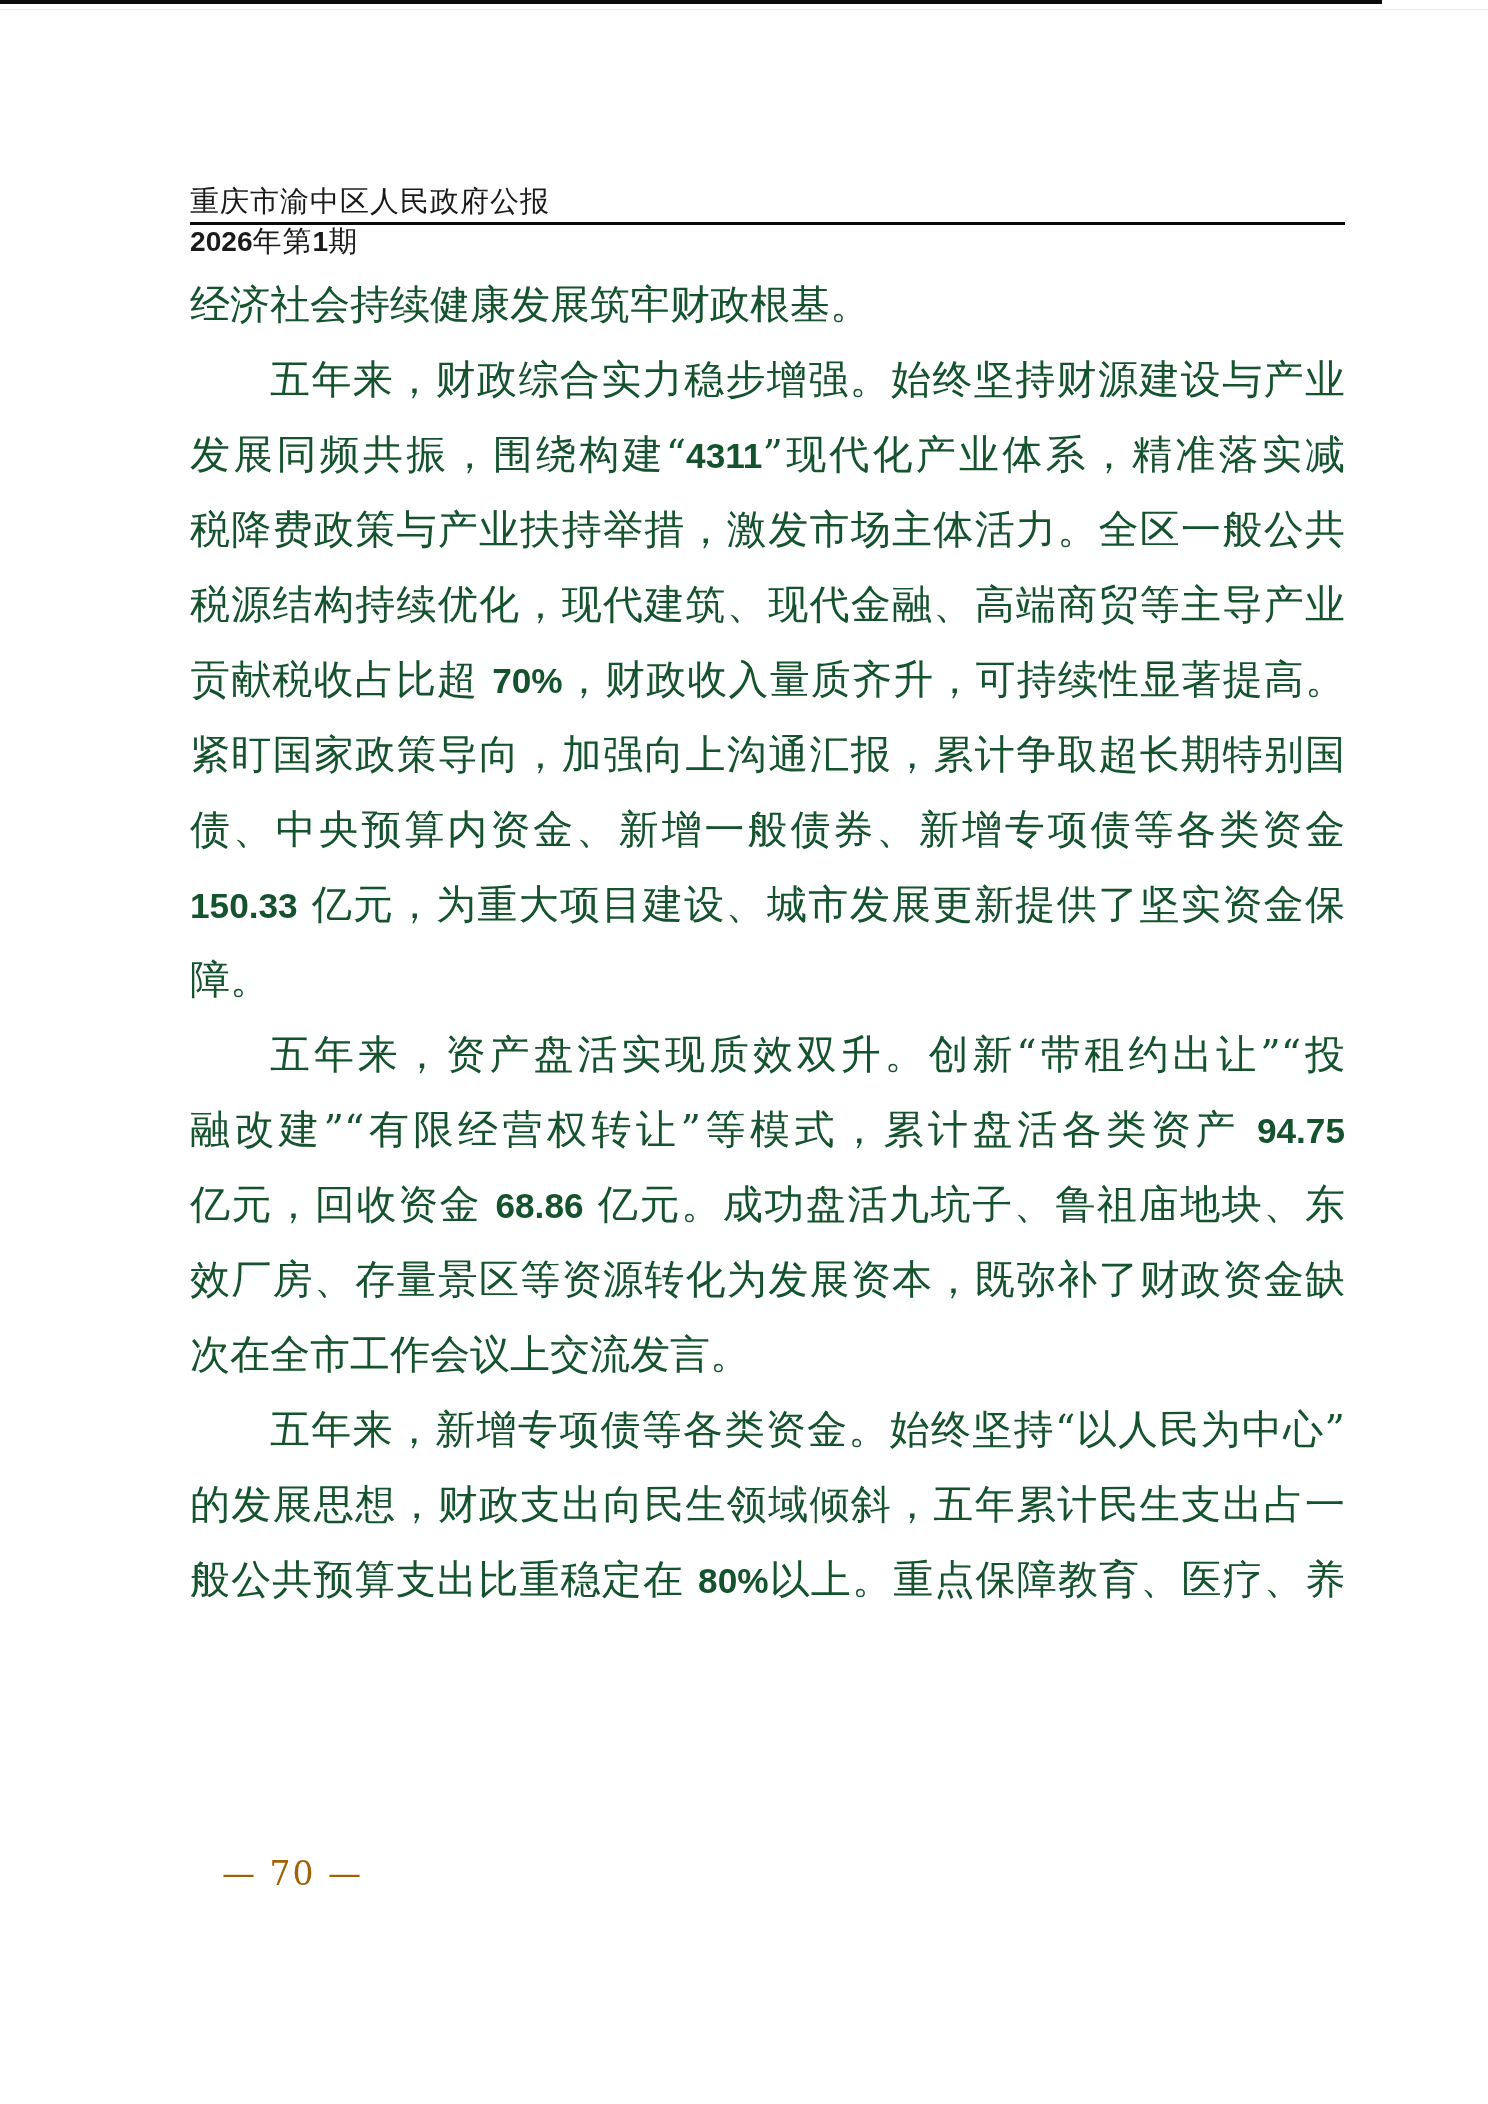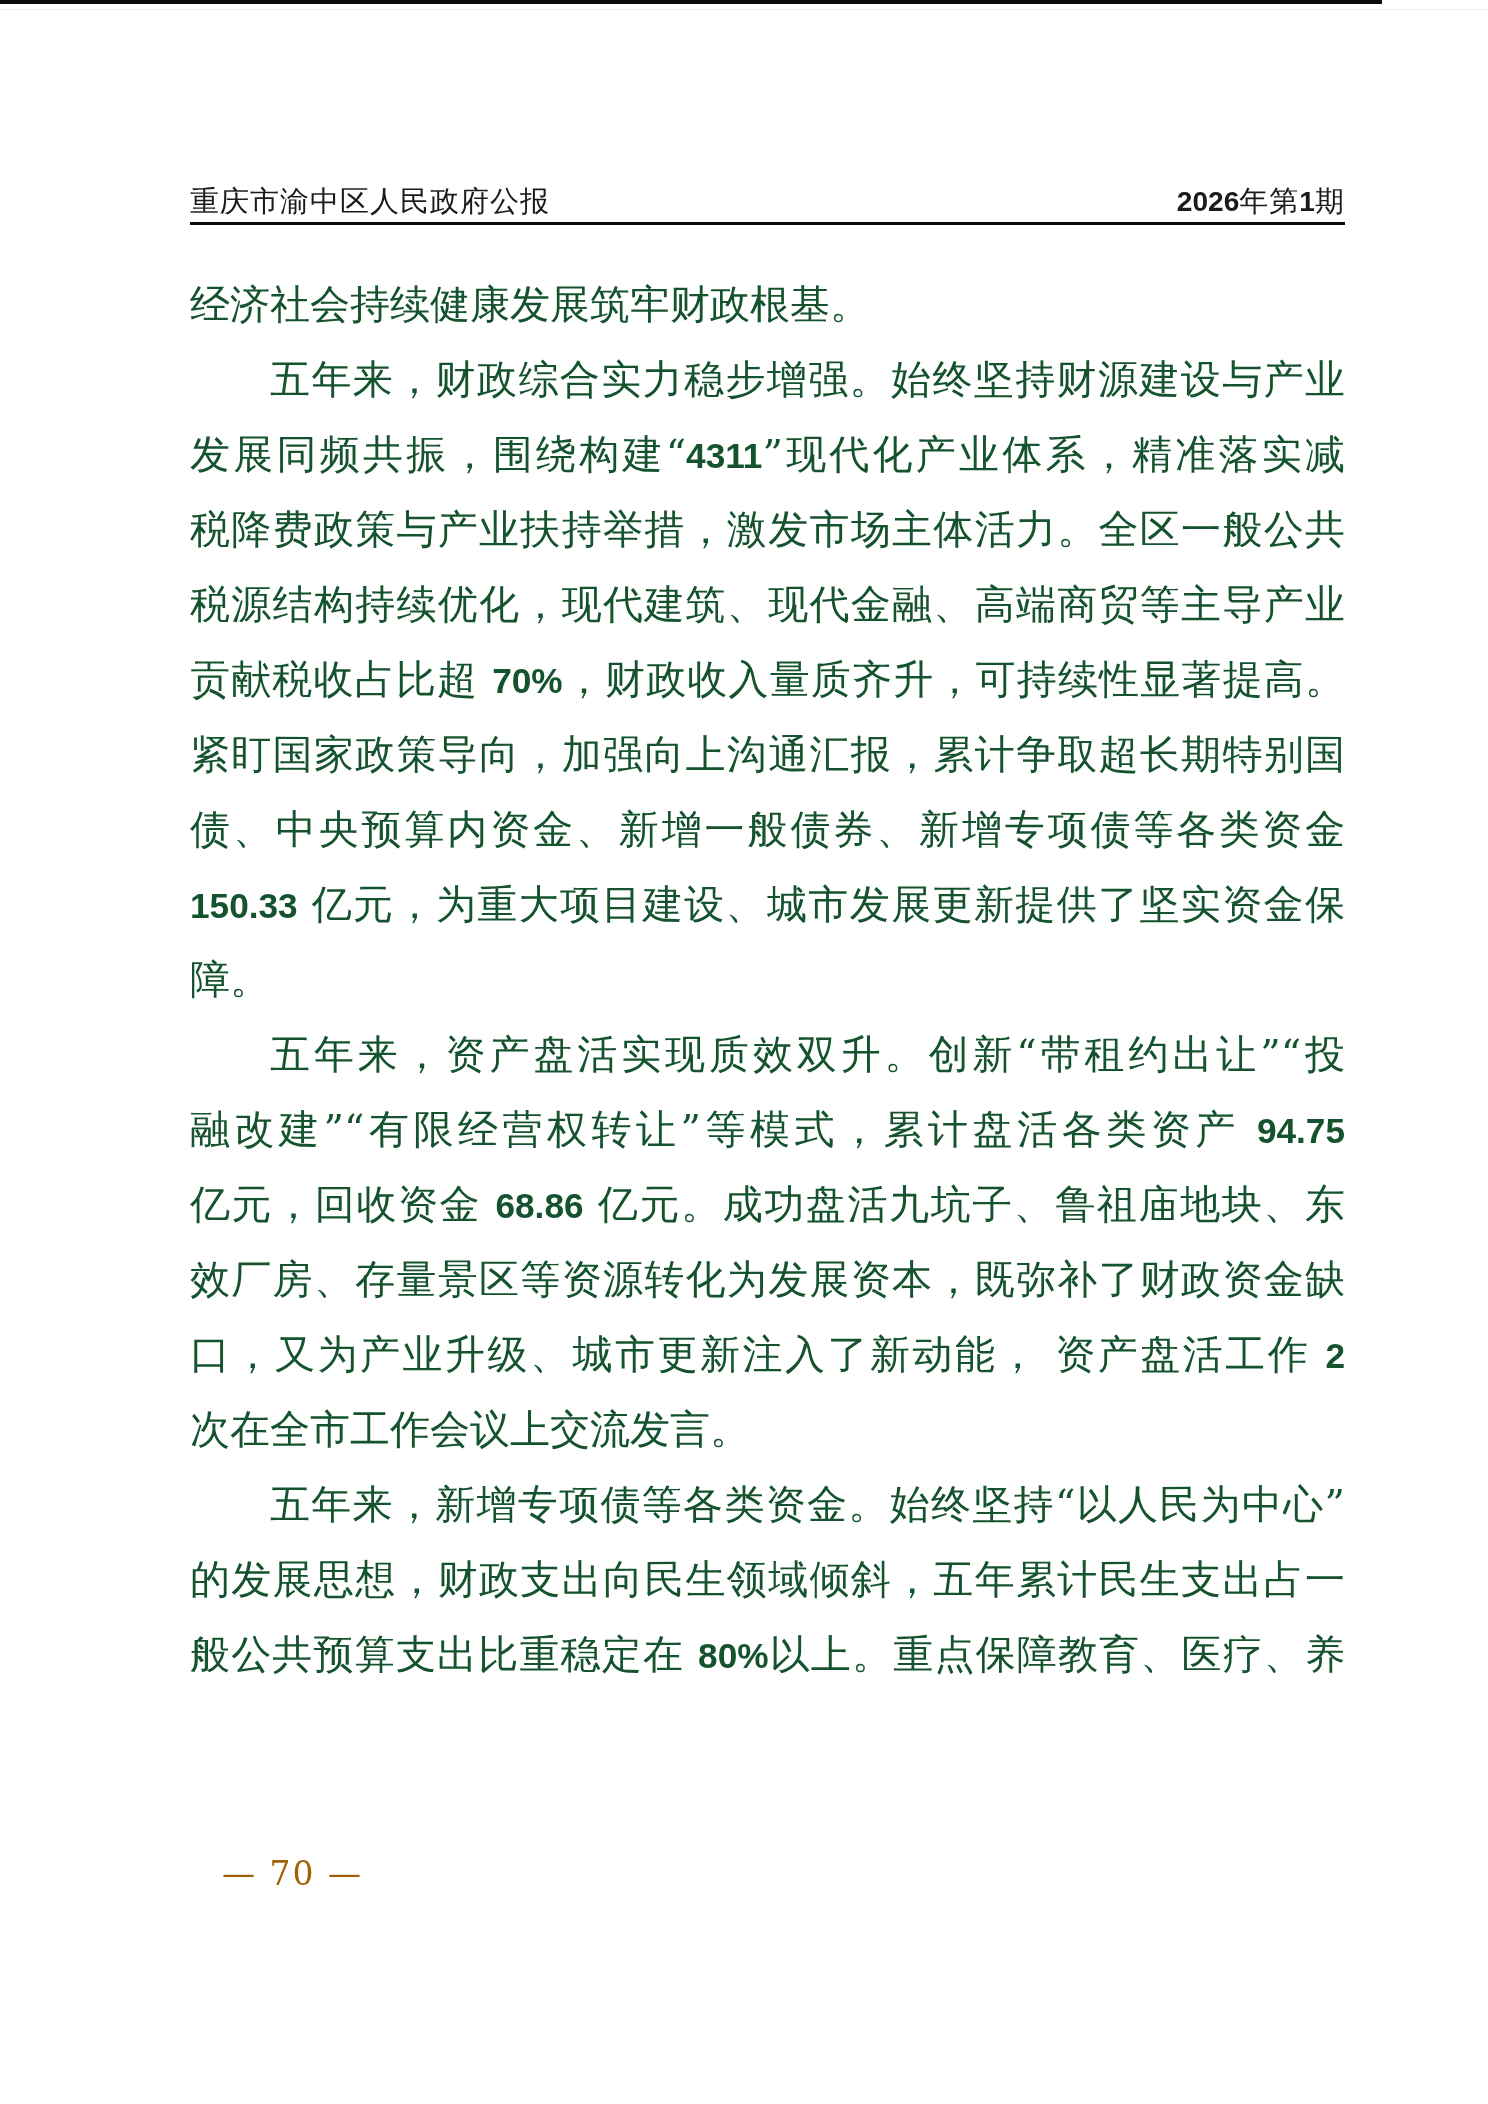--- a/index.html
+++ b/index.html
@@ -25,20 +25,21 @@
     background:#ececec;
   }
   
   .masthead {
     position:absolute; top:182px; left:190px;
     width:1155px;
     display:flex; justify-content:space-between; align-items:flex-start;
     font-size:29px;
     letter-spacing:1px;
     color:#1a1a1a;
+    flex-direction:column;
   }
   .masthead .issue .num {
     font-family:"Liberation Sans","DejaVu Sans",sans-serif;
     font-weight:bold;
     font-size:0.97em;
   }
   .rule {
     position:absolute; top:222px; left:190px;
     width:1155px; height:3px;
     background:#0a0a0a;
@@ -103,21 +104,20 @@
         <div class="line fill">紧盯国家政策导向，加强向上沟通汇报，累计争取超长期特别国</div>
         <div class="line fill">债、中央预算内资金、新增一般债券、新增专项债等各类资金</div>
         <div class="line fill"><span class="num">150.33</span> 亿元，为重大项目建设、城市发展更新提供了坚实资金保</div>
         <div class="line">障。</div>
       </div>
       <div class="para">
         <div class="line fill indent">五年来，资产盘活实现质效双升。创新“带租约出让”“投</div>
         <div class="line fill">融改建”“有限经营权转让”等模式，累计盘活各类资产 <span class="num">94.75</span></div>
         <div class="line fill">亿元，回收资金 <span class="num">68.86</span> 亿元。成功盘活九坑子、鲁祖庙地块、东</div>
         <div class="line fill">效厂房、存量景区等资源转化为发展资本，既弥补了财政资金缺</div>
-        <div class="line fill">口，又为产业升级、城市更新注入了新动能， 资产盘活工作 <span class="num">2</span></div>
         <div class="line">次在全市工作会议上交流发言。</div>
       </div>
       <div class="para">
         <div class="line fill indent">五年来，新增专项债等各类资金。始终坚持“以人民为中心”</div>
         <div class="line fill">的发展思想，财政支出向民生领域倾斜，五年累计民生支出占一</div>
         <div class="line fill">般公共预算支出比重稳定在 <span class="num">80%</span>以上。重点保障教育、医疗、养</div>
       </div>
     </div>
 
   <div class="footer">

